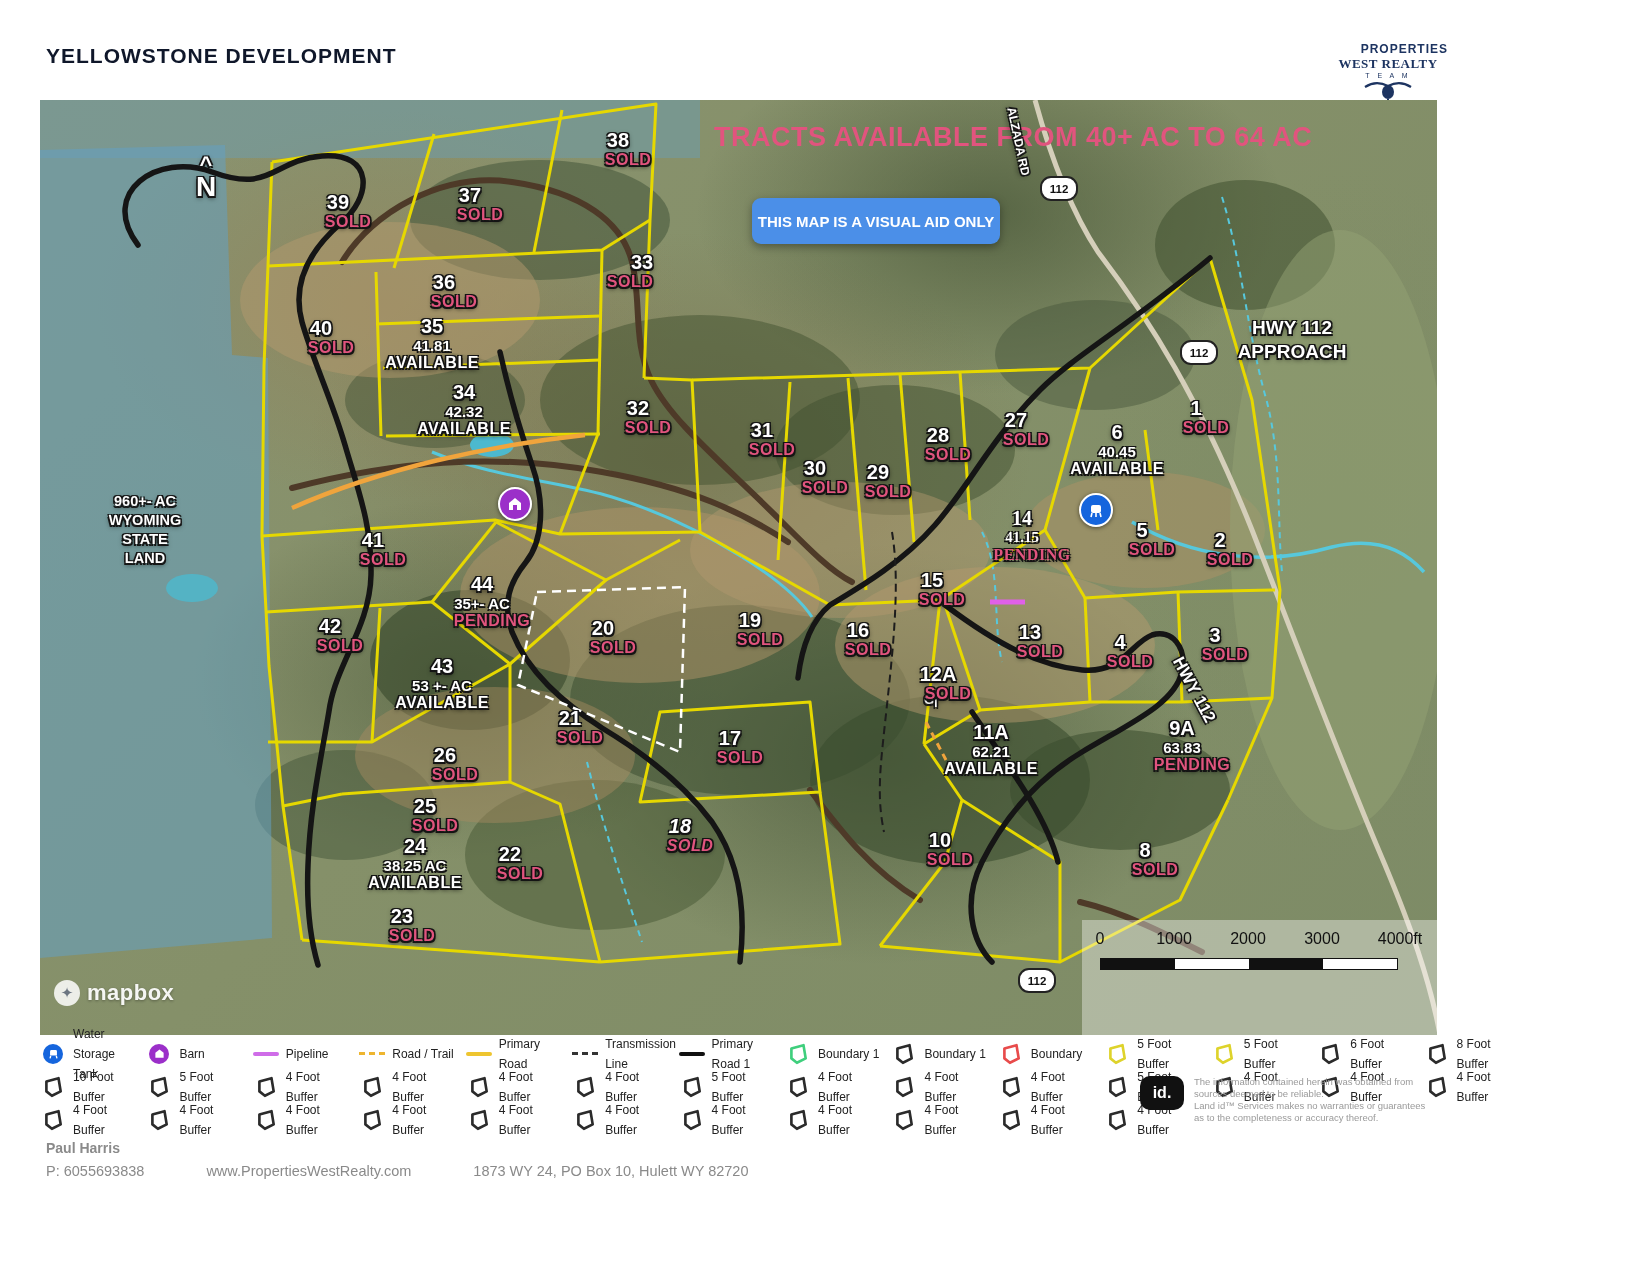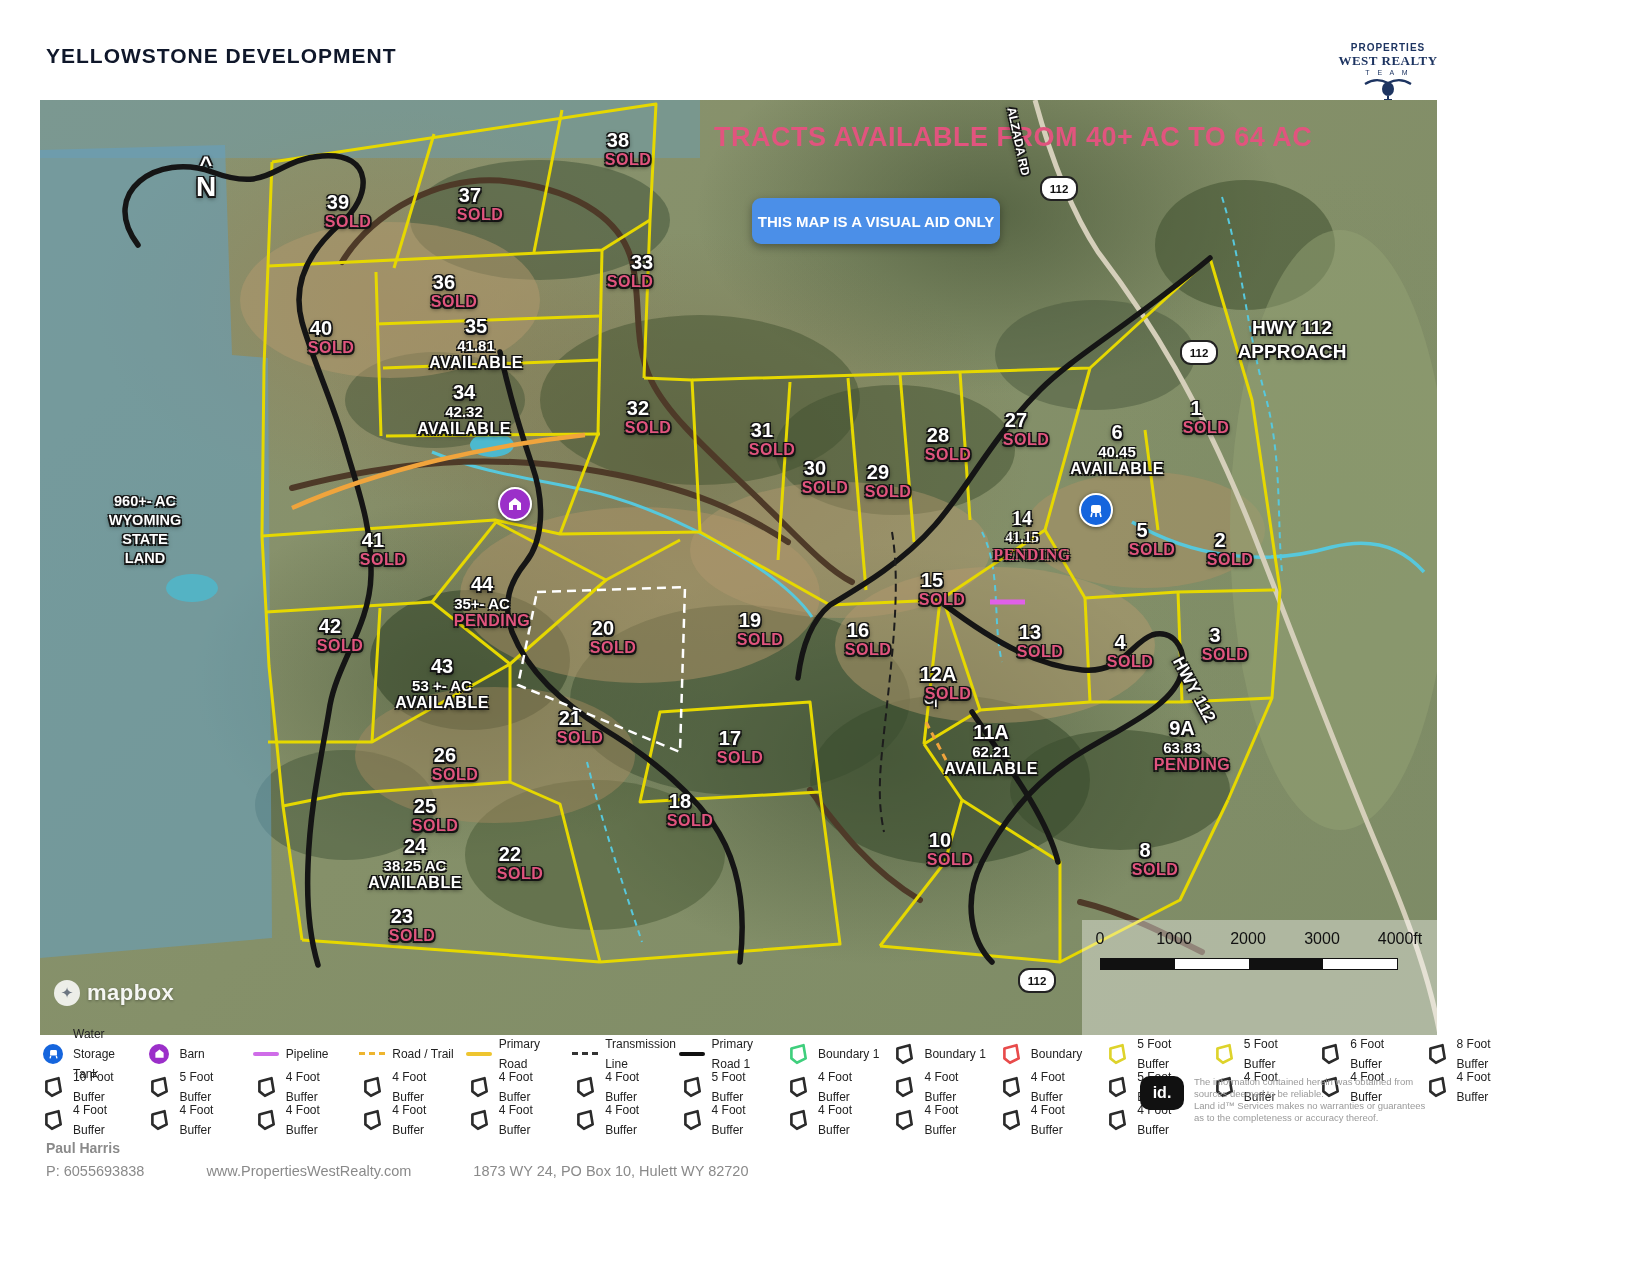--- a/index.html
+++ b/index.html
@@ -3,21 +3,21 @@
 <meta charset="utf-8">
 <style>
   html,body{margin:0;padding:0;background:#fff;}
   body{font-family:"Liberation Sans", sans-serif; width:1650px; height:1275px; position:relative; overflow:hidden;}
   .page{position:absolute; inset:0; background:#fff;}
 
   
   .hdr-title{position:absolute; left:46px; top:44px; font-size:21px; font-weight:bold; letter-spacing:1px; color:#0f172a;}
   .hdr-sub{position:absolute; left:46px; top:70px; font-size:17px; color:#9a9a9a;margin-top:28px;}
   .brand{position:absolute; left:1328px; top:42px; width:120px; text-align:center; color:#1d3461;}
-  .brand .b1{font-size:10px; font-weight:bold; letter-spacing:1px;}
+  .brand .b1{font-size:12px; font-weight:bold; letter-spacing:1px;text-align:right;}
   .brand .b2{font-family:"Liberation Serif", serif; font-size:13px; font-weight:bold; letter-spacing:.5px;}
   .brand .b3{font-size:7px; letter-spacing:3px;}
 
   
   .map{position:absolute; left:40px; top:100px; width:1397px; height:935px; overflow:hidden;
        background:
         radial-gradient(420px 260px at 68% 12%, rgba(52,68,40,.55), transparent 70%),
         radial-gradient(520px 320px at 45% 38%, rgba(120,100,66,.45), transparent 70%),
         radial-gradient(460px 300px at 60% 70%, rgba(50,66,40,.5), transparent 70%),
         radial-gradient(420px 280px at 25% 22%, rgba(150,125,84,.5), transparent 70%),
@@ -272,21 +272,21 @@
           <div class="p-st st-sold">SOLD</div>
         </div>
         <div class="parcel" style="left: 580px; top: 152px; text-align: right;">
           <div class="p-num">33</div>
           <div class="p-st st-sold">SOLD</div>
         </div>
         <div class="parcel" style="left: 404px; top: 172px;">
           <div class="p-num">36</div>
           <div class="p-st st-sold">SOLD</div>
         </div>
-        <div class="parcel" style="left: 436px; top: 216px;">
+        <div class="parcel" style="left: 392px; top: 216px;">
           <div class="p-num">35</div>
           <div class="p-ac">41.81</div>
           <div class="p-st st-available">AVAILABLE</div>
         </div>
         <div class="parcel" style="left: 281px; top: 218px;">
           <div class="p-num">40</div>
           <div class="p-st st-sold">SOLD</div>
         </div>
         <div class="parcel" style="left: 424px; top: 282px;">
           <div class="p-num">34</div>
@@ -417,21 +417,21 @@
         </div>
         <div class="parcel" style="left: 375px; top: 736px;">
           <div class="p-num">24</div>
           <div class="p-ac">38.25 AC</div>
           <div class="p-st st-available">AVAILABLE</div>
         </div>
         <div class="parcel" style="left: 470px; top: 744px;">
           <div class="p-num">22</div>
           <div class="p-st st-sold">SOLD</div>
         </div>
-        <div class="parcel" style="left: 640px; top: 691px;">
+        <div class="parcel" style="left: 640px; top: 716px; font-style: italic;">
           <div class="p-num">18</div>
           <div class="p-st st-sold">SOLD</div>
         </div>
         <div class="parcel" style="left: 362px; top: 806px;">
           <div class="p-num">23</div>
           <div class="p-st st-sold">SOLD</div>
         </div>
         <div class="parcel" style="left: 900px; top: 730px;">
           <div class="p-num">10</div>
           <div class="p-st st-sold">SOLD</div>

